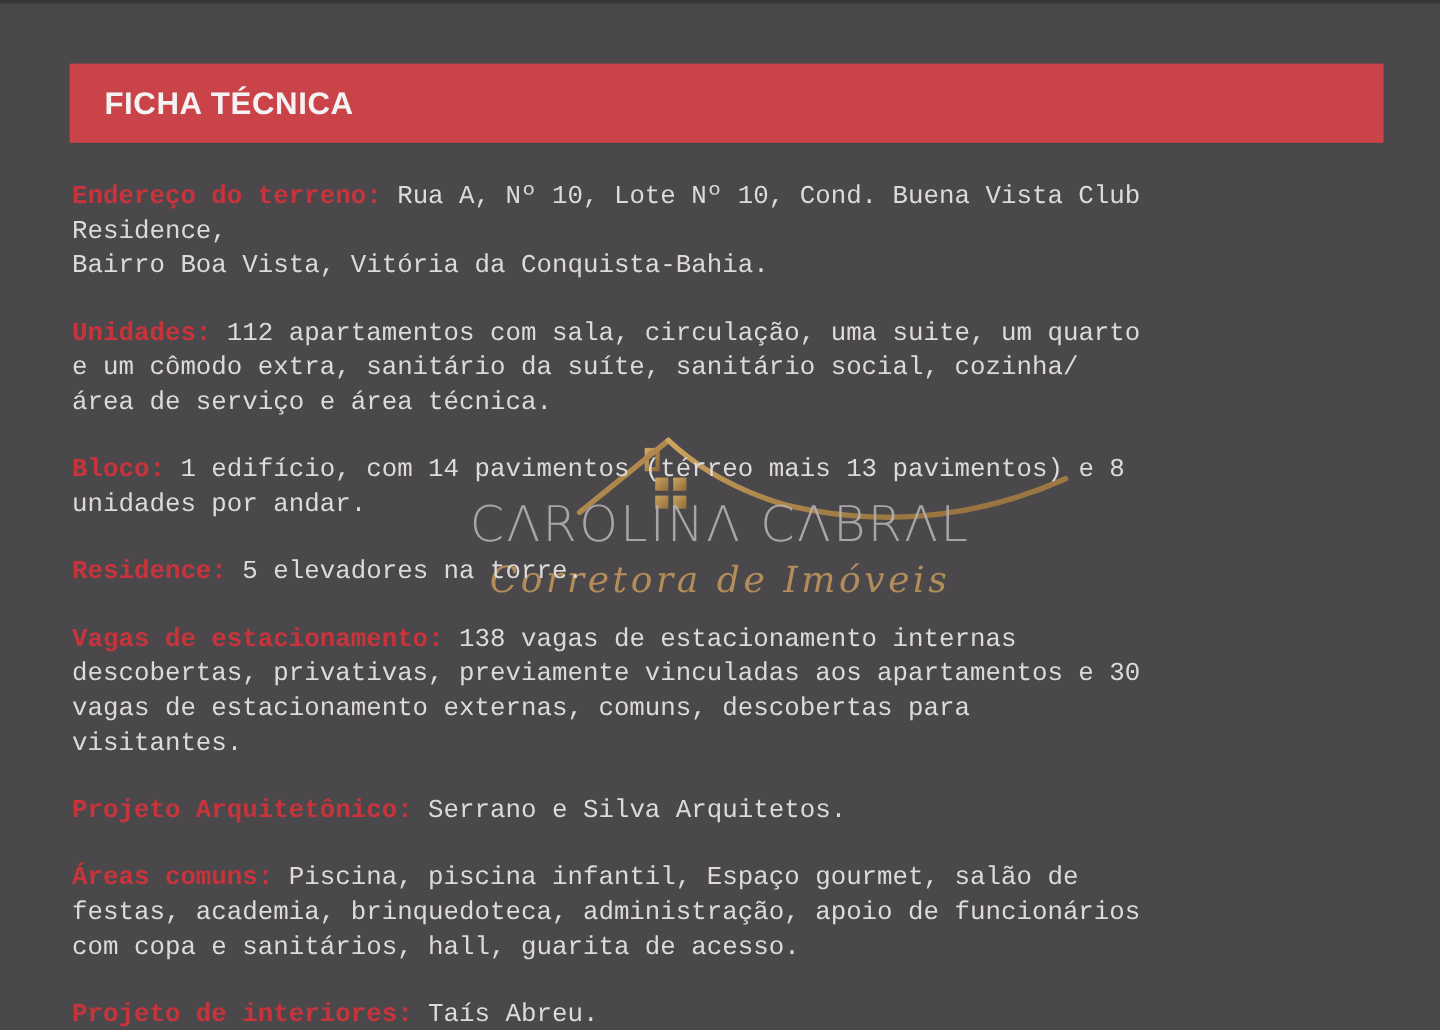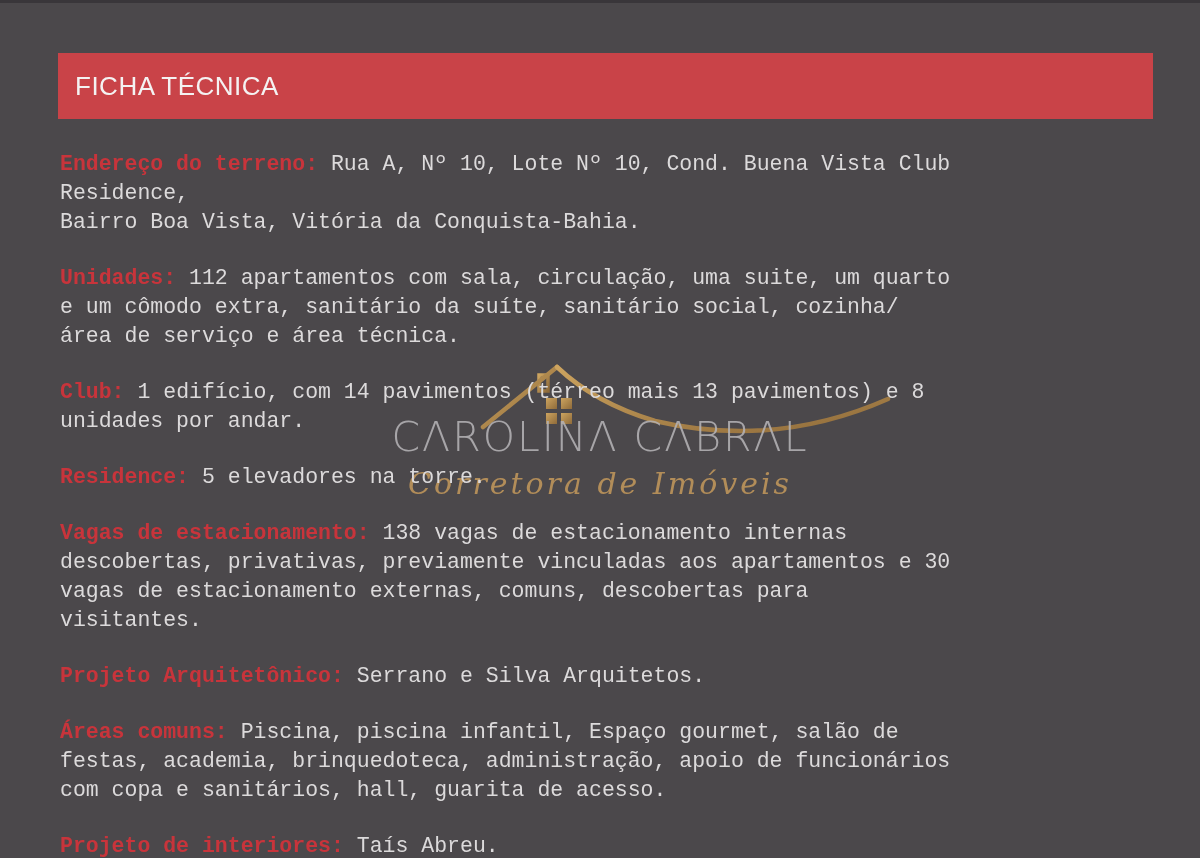--- a/index.html
+++ b/index.html
@@ -61,23 +61,23 @@
     position:absolute;
     left:58px; top:50px;
     width:1095px; height:66px;
     background:#c94348;
     display:flex;
     align-items:center;
     z-index:1;
   }
   .header-bar h1{
     margin:0;
-    padding-left:17px;
+    padding-left:29px;
     font-size:26px;
-    font-weight:normal;
+    font-weight:bold;
     letter-spacing:.5px;
     color:#f4f2f2;
   }
   
   .content{
     position:absolute;
     left:0; top:116px;
     width:988px;
     padding:31px 34px 0 60px;
     box-sizing:border-box;
@@ -134,21 +134,21 @@
 
   <div class="content">
     <p class="spec-item"><span class="spec-label">Endereço do terreno:</span>
       <span class="spec-value">Rua A, Nº 10, Lote Nº 10, Cond. Buena Vista Club Residence,
 Bairro Boa Vista, Vitória da Conquista-Bahia.</span></p>
 
 
     <p class="spec-item"><span class="spec-label">Unidades:</span>
       <span class="spec-value">112 apartamentos com sala, circulação, uma suite, um quarto e um cômodo extra, sanitário da suíte, sanitário social, cozinha/ área de serviço e área técnica.</span></p>
 
-    <p class="spec-item"><span class="spec-label">Club:</span>
+    <p class="spec-item"><span class="spec-label">Bloco:</span>
       <span class="spec-value">1 edifício, com 14 pavimentos (térreo mais 13 pavimentos) e 8 unidades por andar.</span></p>
 
     <p class="spec-item"><span class="spec-label">Residence:</span>
       <span class="spec-value">5 elevadores na torre.</span></p>
 
     <p class="spec-item"><span class="spec-label">Vagas de estacionamento:</span>
       <span class="spec-value">138 vagas de estacionamento internas descobertas, privativas, previamente vinculadas aos apartamentos e 30 vagas de estacionamento externas, comuns, descobertas para visitantes.</span></p>
 
     <p class="spec-item"><span class="spec-label">Projeto Arquitetônico:</span>
       <span class="spec-value">Serrano e Silva Arquitetos.</span></p>

